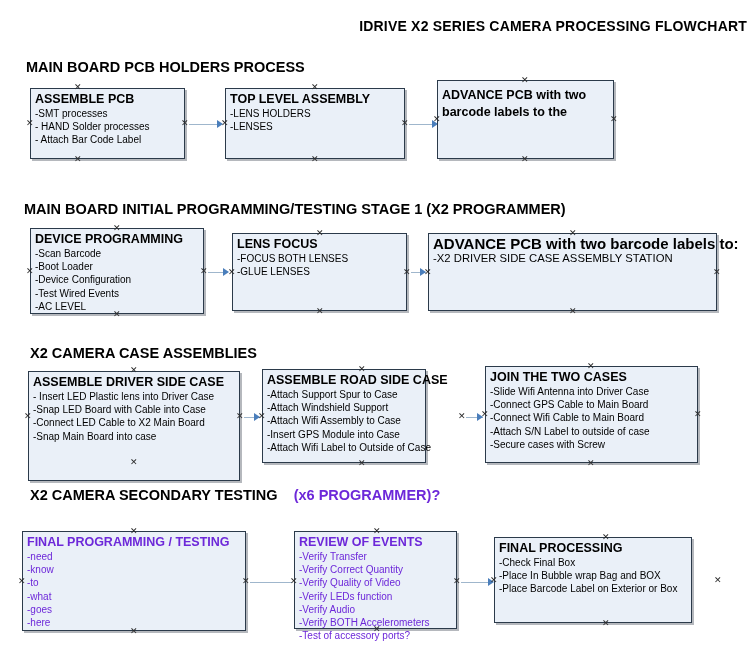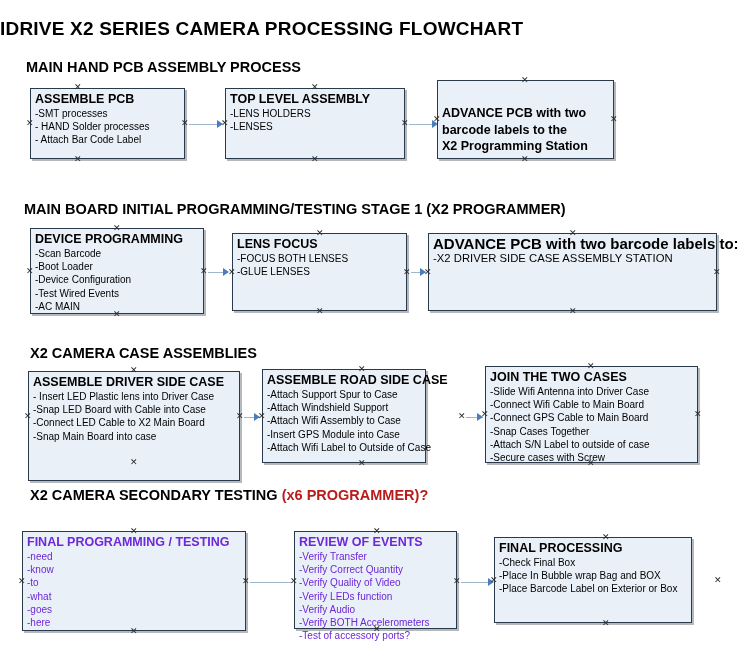--- a/index.html
+++ b/index.html
@@ -10,33 +10,34 @@
     color:#000000;
     overflow:hidden;
     position:relative;
   }
   .canvas{position:absolute;inset:0;}
 
   
   .main-title{
     position:absolute;
     left:0;right:0;top:18px;
-    text-align:left;
-    font-size:19px;
+    text-align:right;
+    font-size:14px;
     font-weight:bold;
     letter-spacing:.2px;
   }
   .section-title{
     position:absolute;
     font-size:14.5px;
     font-weight:bold;
     white-space:nowrap;
   }
   .section-title .red{
-    color:#b91c1c;
+    color:#6d28d9;
+    margin-left:12px;
   }
 
   
   .box{
     position:absolute;
     background:#eaf0f8;
     border:1px solid #2b3a4a;
     box-sizing:border-box;
     box-shadow:2px 2px 0 rgba(120,125,135,.55);
     padding:3px 4px 0 4px;
@@ -89,21 +90,21 @@
   }
 </style>
 </head>
 <body>
 
 <div class="canvas">
 
   <div class="main-title">IDRIVE X2  SERIES CAMERA PROCESSING FLOWCHART</div>
 
   <div class="section-title" style="left:26px;top:59px;">
-    <span>MAIN HAND PCB ASSEMBLY PROCESS</span>
+    <span>MAIN BOARD PCB HOLDERS PROCESS</span>
   </div>
 
   <div class="box" style="left:30px;top:88px;width:155px;height:71px;">
     <div class="hdr">ASSEMBLE PCB</div>
     <div class="ln">-SMT processes</div>
     <div class="ln">- HAND Solder processes</div>
     <div class="ln">- Attach Bar Code Label</div>
   </div>
   <div class="xmark" style="left:74px;top:83px;">✕</div>
   <div class="xmark" style="left:26px;top:119px;">✕</div>
@@ -119,41 +120,40 @@
     <div class="ln">-LENSES</div>
   </div>
   <div class="xmark" style="left:311px;top:83px;">✕</div>
   <div class="xmark" style="left:221px;top:119px;">✕</div>
   <div class="xmark" style="left:311px;top:155px;">✕</div>
   <div class="xmark" style="left:401px;top:119px;">✕</div>
 
   <div class="conn" style="left:409px;top:124px;width:26px;"></div>
   <div class="arrowhead" style="left:432px;top:120px;"></div>
 
-  <div class="box advance" style="left:437px;top:80px;width:177px;height:79px;padding-top:24px;">
+  <div class="box advance" style="left:437px;top:80px;width:177px;height:79px;padding-top:6px;">
     <div class="ln">ADVANCE PCB with two</div>
     <div class="ln">barcode labels to the</div>
-    <div class="ln"> X2 Programming Station</div>
   </div>
   <div class="xmark" style="left:521px;top:76px;">✕</div>
   <div class="xmark" style="left:433px;top:115px;">✕</div>
   <div class="xmark" style="left:521px;top:155px;">✕</div>
   <div class="xmark" style="left:610px;top:115px;">✕</div>
 
   <div class="section-title" style="left:24px;top:201px;">
     <span>MAIN BOARD INITIAL PROGRAMMING/TESTING STAGE 1 (X2 PROGRAMMER)</span>
   </div>
 
   <div class="box" style="left:30px;top:228px;width:174px;height:86px;">
     <div class="hdr">DEVICE PROGRAMMING</div>
     <div class="ln">-Scan Barcode</div>
     <div class="ln">-Boot Loader</div>
     <div class="ln">-Device Configuration</div>
     <div class="ln">-Test Wired Events</div>
-    <div class="ln">-AC MAIN</div>
+    <div class="ln">-AC LEVEL</div>
   </div>
   <div class="xmark" style="left:113px;top:224px;">✕</div>
   <div class="xmark" style="left:26px;top:267px;">✕</div>
   <div class="xmark" style="left:113px;top:310px;">✕</div>
   <div class="xmark" style="left:200px;top:267px;">✕</div>
 
   <div class="conn" style="left:208px;top:272px;width:18px;"></div>
   <div class="arrowhead" style="left:223px;top:268px;"></div>
 
   <div class="box" style="left:232px;top:233px;width:175px;height:78px;">
@@ -209,23 +209,22 @@
   <div class="xmark" style="left:258px;top:412px;">✕</div>
   <div class="xmark" style="left:358px;top:459px;">✕</div>
   <div class="xmark" style="left:458px;top:412px;">✕</div>
 
   <div class="conn" style="left:466px;top:417px;width:17px;"></div>
   <div class="arrowhead" style="left:477px;top:413px;"></div>
 
   <div class="box" style="left:485px;top:366px;width:213px;height:97px;">
     <div class="hdr">JOIN THE TWO CASES</div>
     <div class="ln">-Slide Wifi Antenna into Driver Case</div>
+    <div class="ln">-Connect GPS Cable to Main Board</div>
     <div class="ln">-Connect Wifi Cable to Main Board</div>
-    <div class="ln">-Connect GPS Cable to Main Board</div>
-    <div class="ln">-Snap Cases Together</div>
     <div class="ln">-Attach S/N Label to outside of case</div>
     <div class="ln">-Secure cases with Screw</div>
   </div>
   <div class="xmark" style="left:587px;top:362px;">✕</div>
   <div class="xmark" style="left:481px;top:410px;">✕</div>
   <div class="xmark" style="left:587px;top:459px;">✕</div>
   <div class="xmark" style="left:694px;top:410px;">✕</div>
 
   <div class="section-title" style="left:30px;top:487px;">
     <span>X2 CAMERA SECONDARY TESTING </span><span class="red">(x6 PROGRAMMER)?</span>

